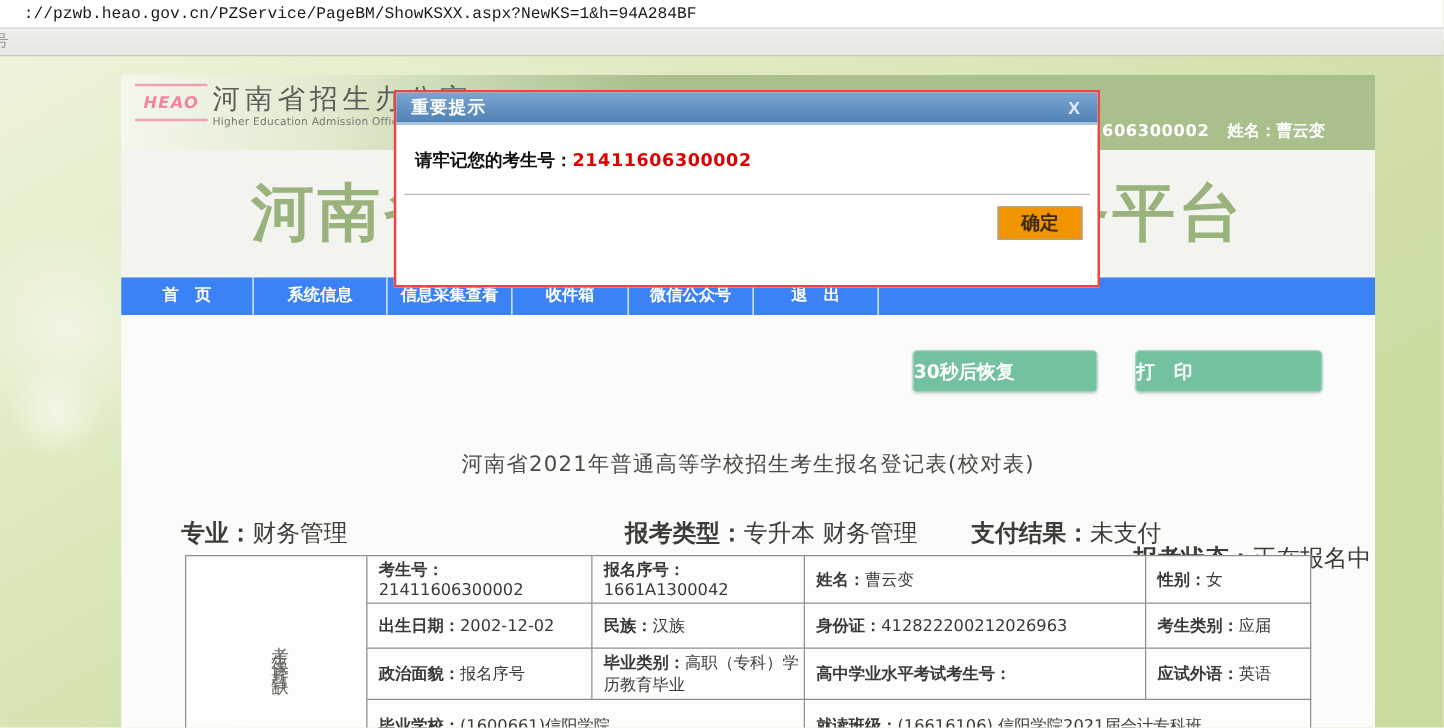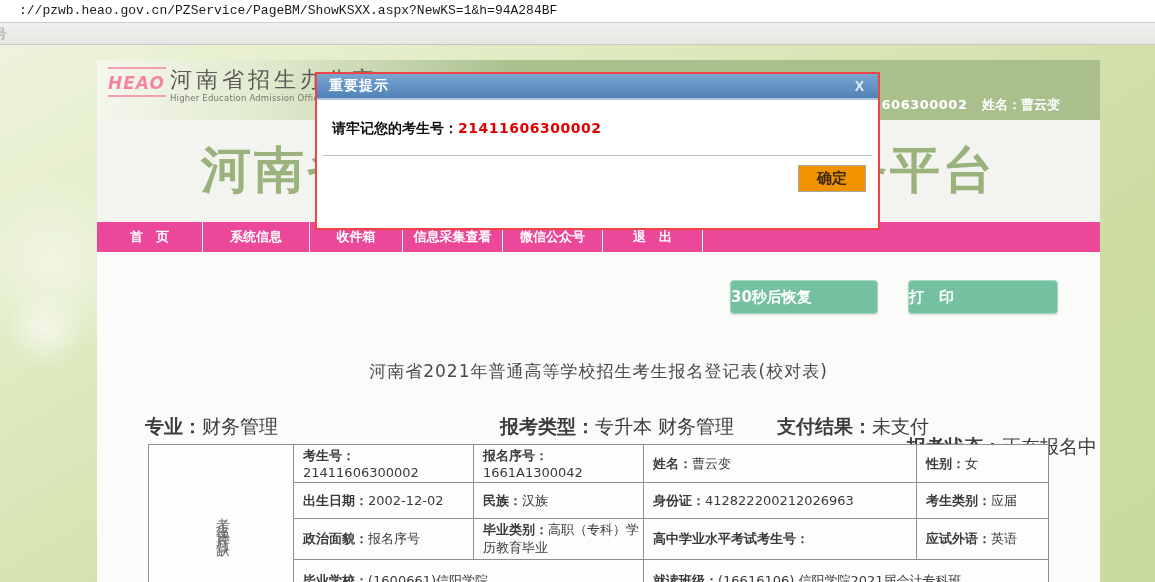--- a/index.html
+++ b/index.html
@@ -30,21 +30,21 @@
   .sys-toolbar span { margin-left:-6px; }
   
   .page { position:absolute; left:97px; top:45px; width:1003px; height:537px; }
   .hdr {
     position:absolute; left:0; top:15px; width:1003px; height:60px;
     background:linear-gradient(90deg,#f4f7eb 0%,#e2ebd0 16%,#a9c08d 42%,#a9c08d 100%);
   }
   .logo-wrap { position:absolute; left:11px; top:7px; display:flex; align-items:flex-start; }
   .heao-logo {
     width:58px; height:30px; color:#f2849f; font-weight:bold; font-style:italic;
-    font-size:17px; line-height:28px; letter-spacing:1px;
+    font-size:13px; text-align:center; line-height:28px; letter-spacing:1px;
     border-top:2px solid #f2a0b4; border-bottom:2px solid #f2a0b4;
     text-shadow:0 0 1px #fff;
   }
   .org-text { margin-left:4px; }
   .org-cn { font-size:22px; color:#5c5c58; letter-spacing:4px; line-height:26px; }
   .org-en { font-size:8.5px; color:#77776f; letter-spacing:.2px; }
   .user-info {
     position:absolute; right:40px; top:36px; color:#fff; font-size:13px;
     font-weight:bold; white-space:nowrap;
   }
@@ -53,21 +53,21 @@
     position:absolute; left:0; top:75px; width:1003px; height:102px;
     background:#f3f3f0; overflow:hidden;
   }
   .banner-title {
     width:100%; text-align:center; line-height:100px; font-size:50px;
     font-weight:bold; color:#9ab37c; letter-spacing:3px; white-space:nowrap;
   }
   
   .nav {
     position:absolute; left:0; top:177px; width:1003px; height:30px;
-    background:#ec4899; display:flex;
+    background:#3b82f6; display:flex;
   }
   .nav-item {
     height:30px; line-height:29px; text-align:center; color:#fff;
     font-size:13px; font-weight:bold; border-right:1px solid #f5f8ef;
     cursor:pointer; white-space:nowrap;
   }
   
   .content {
     position:absolute; left:0; top:207px; width:1003px; height:375px;
     background:#fbfbf9;
@@ -151,22 +151,22 @@
     </div>
   </div>
 
   <div class="banner">
     <div class="banner-title">河南省普通高校招生考生服务平台</div>
   </div>
 
   <div class="nav">
     <div class="nav-item" style="width:106px">首　页</div>
     <div class="nav-item" style="width:107px">系统信息</div>
+    <div class="nav-item" style="width:100px">信息采集查看</div>
     <div class="nav-item" style="width:93px">收件箱</div>
-    <div class="nav-item" style="width:100px">信息采集查看</div>
     <div class="nav-item" style="width:100px">微信公众号</div>
     <div class="nav-item" style="width:100px">退　出</div>
   </div>
 
   <div class="content">
     <div class="btn-green btn-restore">30秒后恢复</div>
     <div class="btn-green btn-print">打　印</div>
 
     <div class="form-title">河南省2021年普通高等学校招生考生报名登记表(校对表)</div>
 

